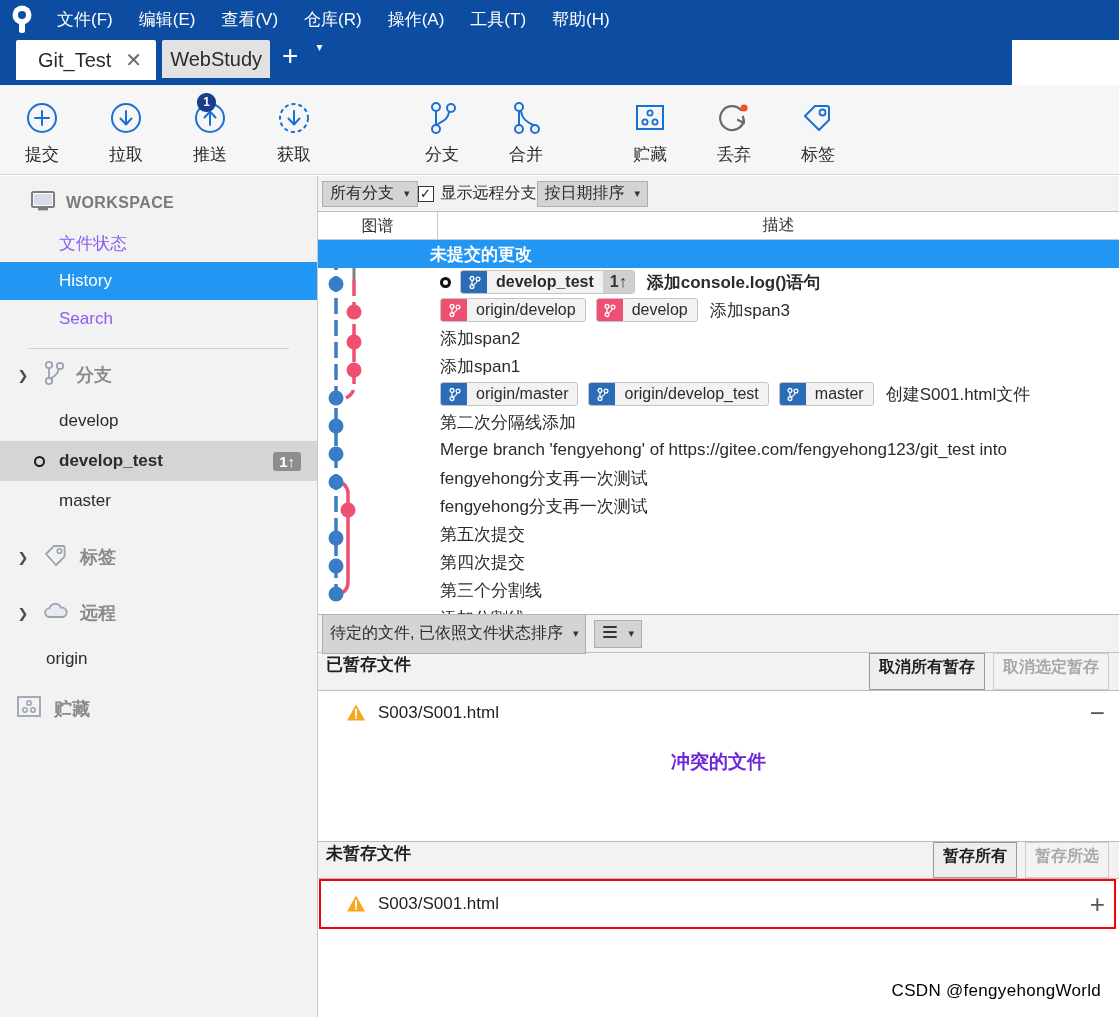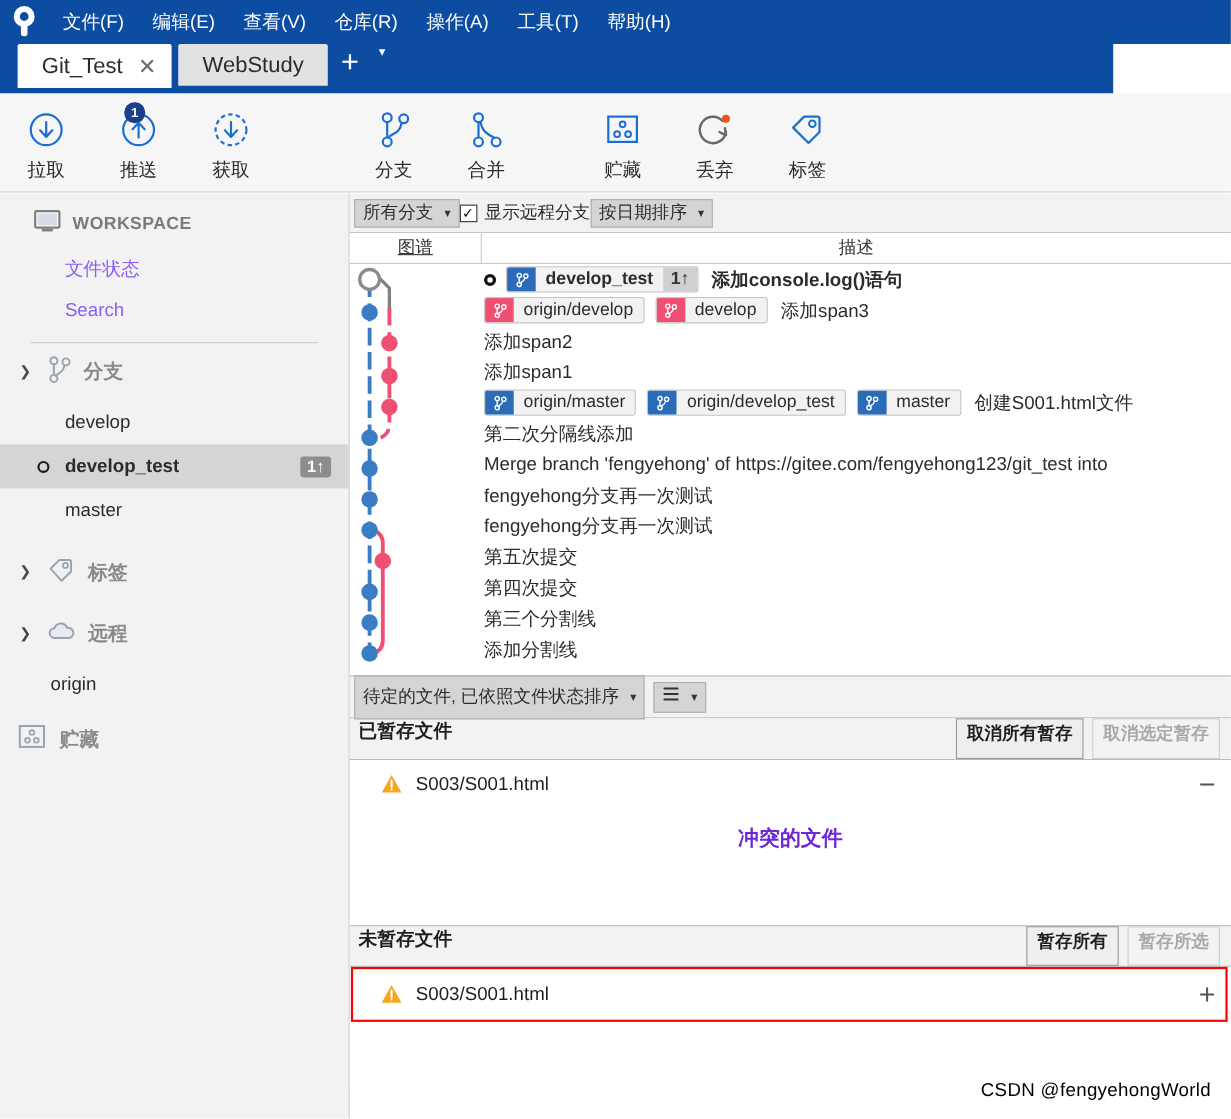--- a/index.html
+++ b/index.html
@@ -27,21 +27,21 @@
   .tabbar {
     position:absolute; left:0; top:40px; width:1012px; height:45px;
     background:#0c4da2; display:flex; align-items:flex-start;
   }
   .tab {
     height:38px; display:flex; align-items:center; gap:14px;
     padding:0 14px 0 22px; margin-left:16px; font-size:20px;
     color:#2b2b2b; border-radius:2px 2px 0 0;
   }
   .tab.active { background:#ffffff; height:40px; }
-  .tab.inactive { background:#e2e2e2; margin-left:6px; padding:0 22px; }
+  .tab.inactive { background:#e2e2e2; margin-left:6px; padding:0 8px; }
   .tab-close { font-size:20px; color:#6b6b6b; cursor:pointer; }
   .tab-add { color:#ffffff; font-size:28px; font-weight:300; margin-left:12px; margin-bottom:4px; cursor:pointer; }
   .tab-caret { color:#ffffff; font-size:12px; margin-left:18px; margin-bottom:10px; cursor:pointer; }
 
   
   .toolbar {
     position:absolute; left:0; top:85px; width:1119px; height:90px;
     background:#f6f6f6; border-bottom:1px solid #d4d4d4;
     display:flex; align-items:flex-start; padding-top:10px;
   }
@@ -116,21 +116,21 @@
   .chk-box {
     width:16px; height:16px; border:1.5px solid #333; background:#fff;
     display:flex; align-items:center; justify-content:center;
     font-size:13px; line-height:1; color:#111;
   }
 
   .colhead {
     height:28px; background:#ffffff; border-bottom:1px solid #c9c9c9;
     display:flex; align-items:center; font-size:16px; color:#333;
   }
-  .colhead .c1 { width:120px; text-align:center; border-right:1px solid #c9c9c9; height:28px; line-height:28px;text-decoration:underline; }
+  .colhead .c1 { width:120px; text-align:center; border-right:1px solid #c9c9c9; height:28px; line-height:28px; }
   .colhead .c2 { flex:1; text-align:center; }
 
   .graphpane {
     position:relative; height:375px; overflow:hidden;
     border-bottom:1px solid #b5b5b5;
   }
   .graphsvg { position:absolute; left:0; top:0; }
   .rowlayer { position:absolute; left:0; top:0; width:801px; }
   .crow {
     height:28px; display:flex; align-items:center; font-size:17px;
@@ -219,20 +219,29 @@
     </div>
     <div class="tab inactive">
       <span>WebStudy</span>
     </div>
     <div class="tab-add">+</div>
     <div class="tab-caret">▾</div>
   </div>
 
   <div class="toolbar">
 
+    <div class="tool">
+      <div class="glyph">
+        <svg width="36" height="36" viewBox="0 0 36 36">
+          <circle cx="18" cy="18" r="14" fill="none" stroke="#1a6fd4" stroke-width="2"></circle>
+          <path d="M18 11v14M11 18h14" stroke="#1a6fd4" stroke-width="2" stroke-linecap="round"></path>
+        </svg>
+      </div>
+      <div class="tlabel">提交</div>
+    </div>
 
     <div class="tool">
       <div class="glyph">
         <svg width="36" height="36" viewBox="0 0 36 36">
           <circle cx="18" cy="18" r="14" fill="none" stroke="#1a6fd4" stroke-width="2"></circle>
           <path d="M18 11v13M12.5 18.5L18 24.5l5.5-6" fill="none" stroke="#1a6fd4" stroke-width="2" stroke-linecap="round" stroke-linejoin="round"></path>
         </svg>
       </div>
       <div class="tlabel">拉取</div>
     </div>
@@ -330,20 +339,23 @@
           <rect x="2" y="2" width="22" height="15" rx="1.5" fill="#ffffff" stroke="#7d7d7d" stroke-width="2"></rect>
           <rect x="4" y="4" width="18" height="11" fill="#d6dde6"></rect>
           <rect x="8" y="18" width="10" height="2.4" fill="#7d7d7d"></rect>
         </svg>
       </span>
       <span class="ws-title">WORKSPACE</span>
     </div>
 
     <div class="side-row">
       <span>文件状态</span>
+    </div>
+    <div class="side-row sel">
+      <span>History</span>
     </div>
     <div class="side-row">
       <span>Search</span>
     </div>
 
     <div class="side-sep"></div>
 
     <div class="group-row">
       <span class="chev">❯</span>
       <span>
@@ -455,20 +467,23 @@
         <circle cx="18" cy="354" r="7.5" fill="#3b7dc4"></circle>
 
         <circle cx="36" cy="72" r="7.5" fill="#ef5072"></circle>
         <circle cx="36" cy="102" r="7.5" fill="#ef5072"></circle>
         <circle cx="36" cy="130" r="7.5" fill="#ef5072"></circle>
         <circle cx="30" cy="270" r="7.5" fill="#ef5072"></circle>
       </svg>
 
       <div class="rowlayer">
 
+        <div class="crow head">
+          <span>未提交的更改</span>
+        </div>
 
         <div class="crow bold">
           <span class="cdot-black"></span>
           <span class="btag blue">
             <span class="ic">
               <svg width="13" height="15" viewBox="0 0 13 15">
                 <circle cx="4" cy="3.4" r="1.9" fill="none" stroke="#fff" stroke-width="1.3"></circle>
                 <circle cx="4" cy="11.6" r="1.9" fill="none" stroke="#fff" stroke-width="1.3"></circle>
                 <circle cx="10" cy="4" r="1.9" fill="none" stroke="#fff" stroke-width="1.3"></circle>
                 <path d="M4 5.4v4.3" stroke="#fff" stroke-width="1.3"></path>

